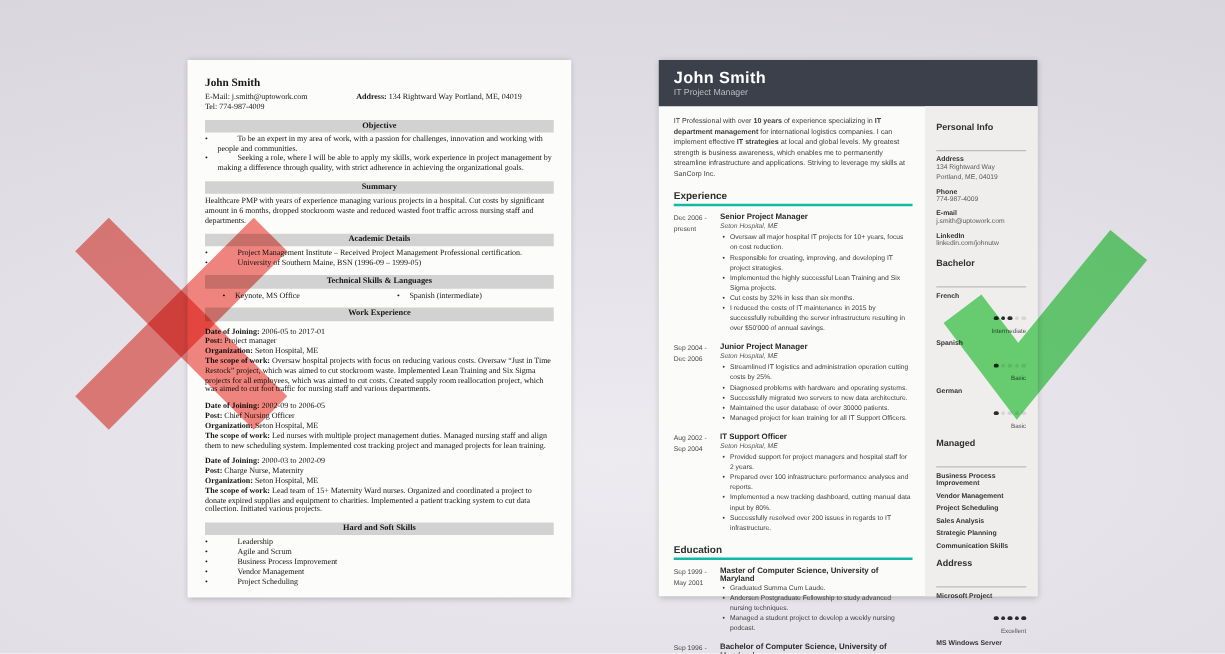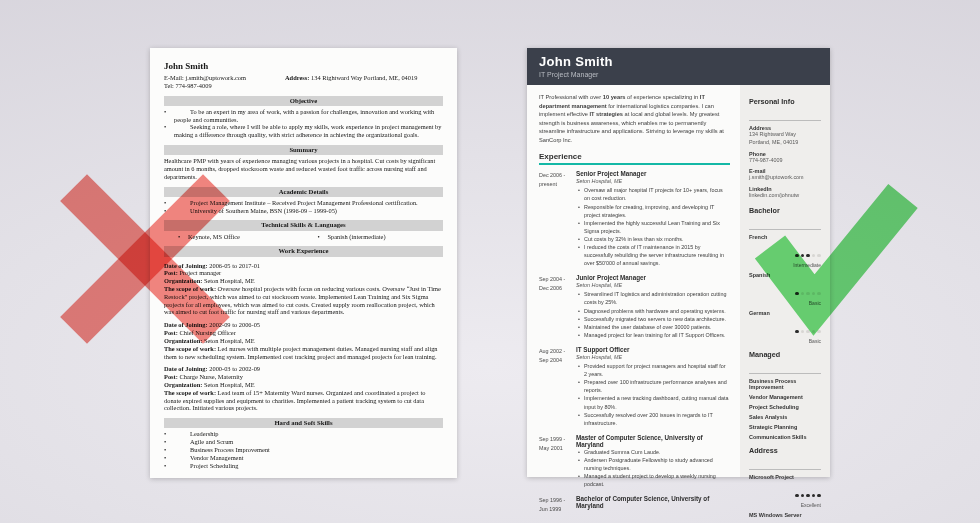--- a/index.html
+++ b/index.html
@@ -237,20 +237,21 @@
           <div class="g-ebody">
             <div class="g-etitle">IT Support Officer</div>
             <div class="g-eorg">Seton Hospital, ME</div>
             <div class="g-blt">Provided support for project managers and hospital staff for 2 years.</div>
             <div class="g-blt">Prepared over 100 infrastructure performance analyses and reports.</div>
             <div class="g-blt">Implemented a new tracking dashboard, cutting manual data input by 80%.</div>
             <div class="g-blt">Successfully resolved over 200 issues in regards to IT infrastructure.</div>
           </div>
         </div>
 
+        <div class="g-h2">Education</div>
 
         <div class="g-entry">
           <div class="g-dates">
               <div>Sep 1999 -</div>
               <div>May 2001</div>
             </div>
           <div class="g-ebody">
             <div class="g-etitle">Master of Computer Science, University of Maryland</div>
             <div class="g-blt">Graduated Summa Cum Laude.</div>
             <div class="g-blt">Andersen Postgraduate Fellowship to study advanced nursing techniques.</div>

